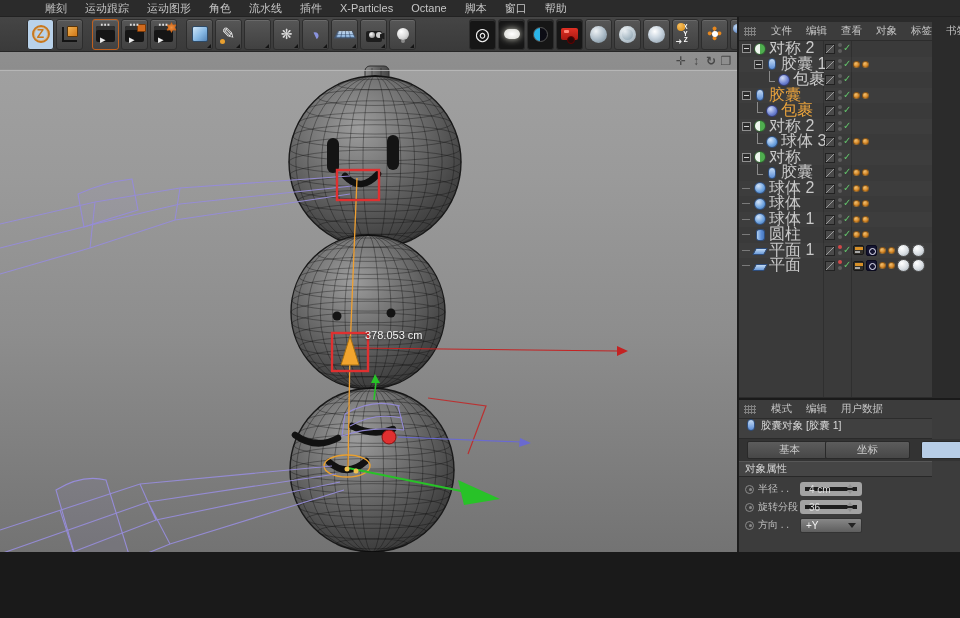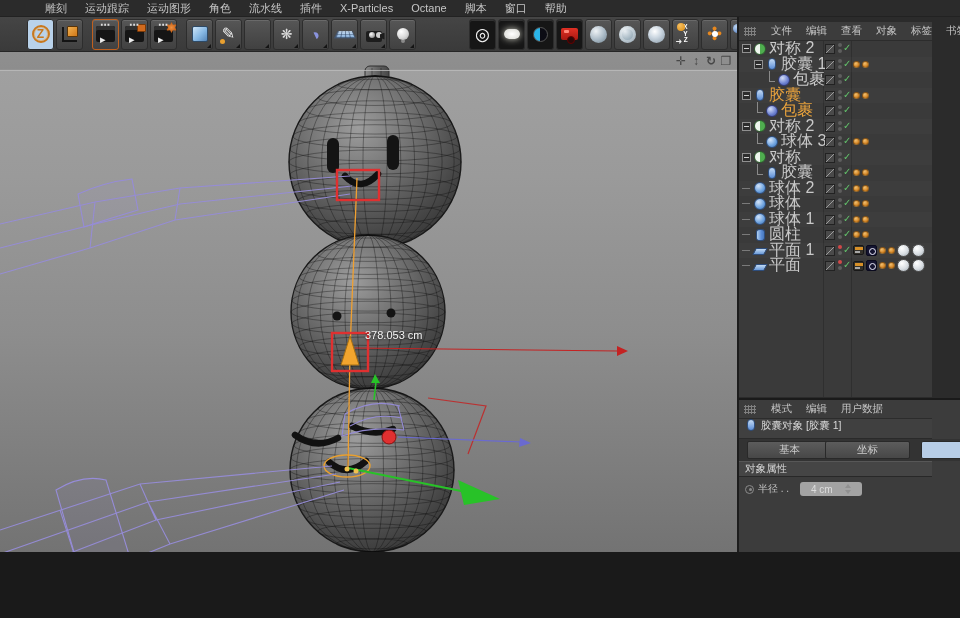--- a/index.html
+++ b/index.html
@@ -134,21 +134,21 @@
   .am-title .oi-capsule{margin-right:6px}
   .am-tabs{position:relative;height:22px;width:223px;z-index:2;background:#333}
   .am-tab{position:absolute;top:2px;height:18px;background:linear-gradient(#5c5c5c,#474747);border:1px solid #292929;border-radius:2px;color:#cccccc;font-size:10.5px;display:flex;align-items:center;justify-content:center}
   .am-tab.active{background:#b7cde6;color:#161616}
   .am-section{position:relative;z-index:1;height:16px;background:#454545;border-top:1px solid #575757;border-bottom:1px solid #282828;color:#d8d8d8;font-size:10.5px;display:flex;align-items:center;padding-left:6px;width:193px}
   .am-fields{position:relative;z-index:1;padding-top:3px}
   .am-row{height:18px;display:flex;align-items:center;padding-left:6px;font-size:10px;color:#c0c0c0;width:193px}
   .am-anim{width:9px;height:9px;border:1px solid #8a8a8a;border-radius:50%;margin-right:4px;position:relative;flex:none}
   .am-anim::after{content:"";position:absolute;left:2.5px;top:2.5px;width:3px;height:3px;border-radius:50%;background:#8a8a8a}
   .am-label{width:42px;white-space:nowrap;overflow:hidden;flex:none}
-  .am-input{width:62px;height:14px;background:#1e1e1e;border:7px solid #a3a3a3;color:#dcdcdc;font-size:10px;display:flex;align-items:center;padding:0 4px;position:relative;border-radius:3px;justify-content:space-between}
+  .am-input{width:62px;height:14px;background:#1e1e1e;border:5px solid #a3a3a3;color:#dcdcdc;font-size:10px;display:flex;align-items:center;padding:0 4px;position:relative;border-radius:3px;justify-content:space-between}
   .step{width:7px;height:10px;position:relative;flex:none}
   .step::before{content:"";position:absolute;left:1px;top:0;border-left:3px solid transparent;border-right:3px solid transparent;border-bottom:4px solid #909090}
   .step::after{content:"";position:absolute;left:1px;bottom:0;border-left:3px solid transparent;border-right:3px solid transparent;border-top:4px solid #909090}
   .am-drop{width:62px;height:15px;background:linear-gradient(#878787,#5e5e5e);border:1px solid #333;border-radius:2px;color:#f2f2f2;font-size:10px;display:flex;align-items:center;justify-content:space-between;padding:0 5px}
   .am-drop .dd{width:0;height:0;border-left:4px solid transparent;border-right:4px solid transparent;border-top:5px solid #222}
 </style>
 </head>
 <body>
 
 <div class="app">
@@ -679,16 +679,32 @@
       <div class="am-section">对象属性</div>
       <div class="am-fields">
           <div class="am-row">
             <span class="am-anim"></span>
             <span class="am-label">半径 . .</span>
             <div class="am-input">
               <span>4 cm</span>
               <span class="step"></span>
             </div>
           </div>
+          <div class="am-row">
+            <span class="am-anim"></span>
+            <span class="am-label">旋转分段</span>
+            <div class="am-input">
+              <span>36</span>
+              <span class="step"></span>
+            </div>
+          </div>
+          <div class="am-row">
+            <span class="am-anim"></span>
+            <span class="am-label">方向 . .</span>
+            <div class="am-drop">
+              <span>+Y</span>
+              <span class="dd"></span>
+            </div>
+          </div>
         </div>
     </div>
   </div>
 </div>
 
 </body></html>

